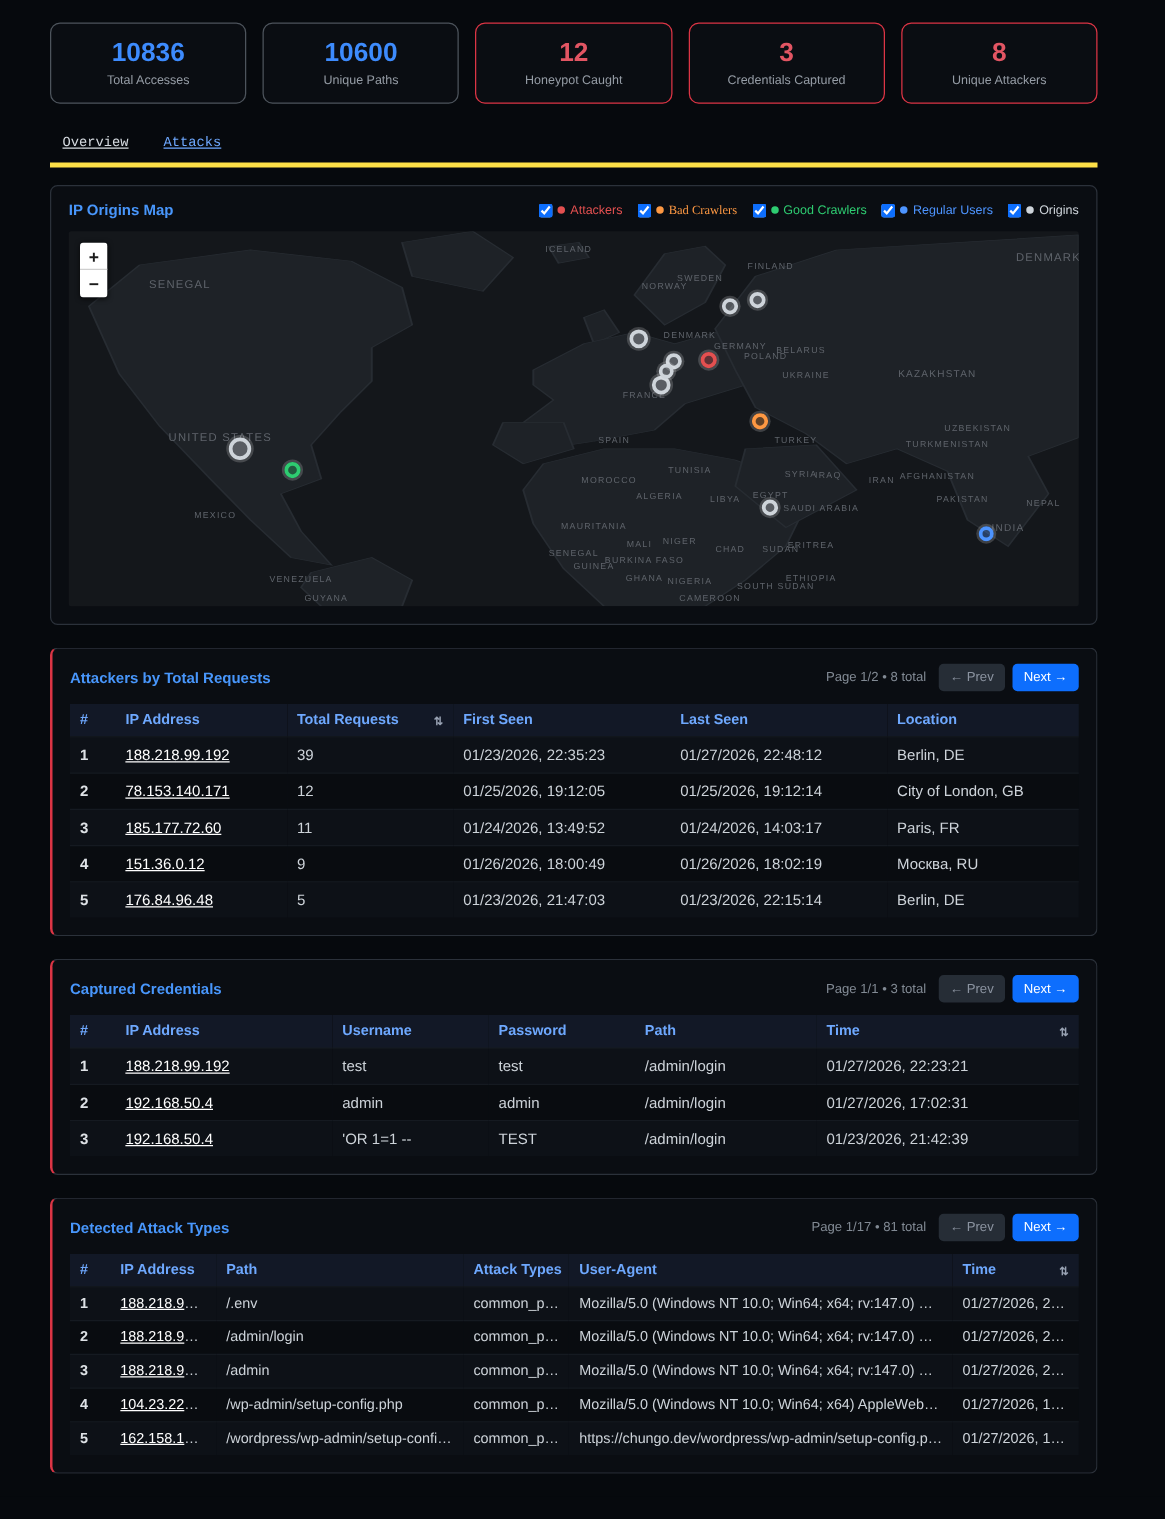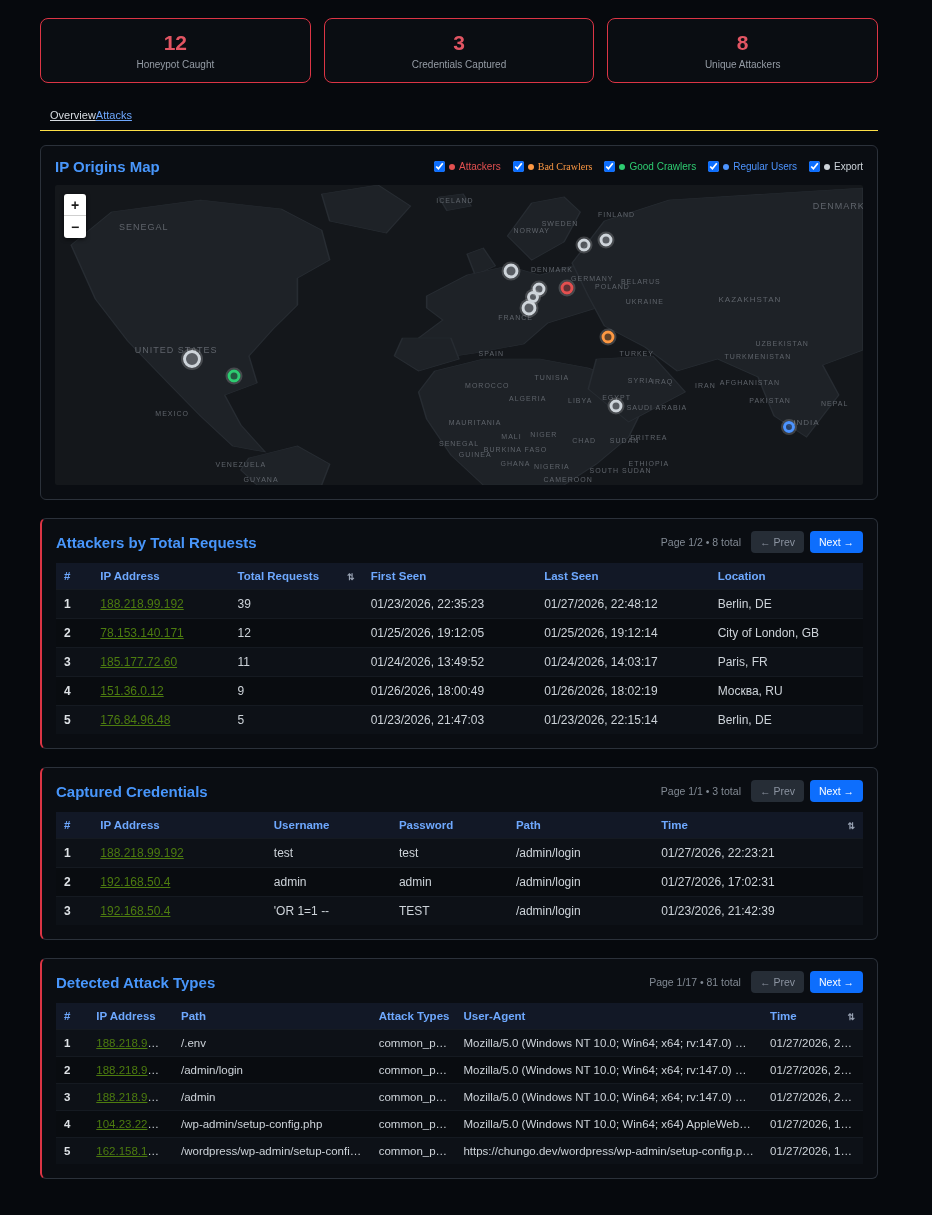--- a/index.html
+++ b/index.html
@@ -11,29 +11,29 @@
   .btn-export{position:absolute;right:0;top:5px;background:#198754;color:#fff;border:1px solid #1e9e62;border-radius:4px;
     padding:6px 9px;font-size:10.5px;font-weight:700;cursor:pointer;font-family:inherit;}
   
   .stats{display:flex;gap:13px;margin-top:12px;}
   .stat{flex:1;border:1px solid #4d545c;border-radius:8px;background:#0a0d12;text-align:center;padding:11px 3px 12px;}
   .stat.danger{border-color:#dc3545;}
   .stat .v{font-size:21px;font-weight:700;color:#3d8bfd;line-height:1.2;}
   .stat.danger .v{color:#e25563;}
   .stat .l{font-size:10px;color:#959ca5;margin-top:4px;}
   
-  .tabs{display:flex;border-bottom:1px solid #fde047;margin:26px 0 14px;padding:0 10px 9px;}
+  .tabs{display:flex;gap:28px;border-bottom:4px solid #fde047;margin:26px 0 14px;padding:0 10px 9px;font-family:Liberation Mono, monospace;}
   .tab{font-size:11px;text-decoration:underline;cursor:pointer;}
   .tab.active{color:#d6dbe0;}
   .tab:not(.active){color:#6ea8fe;}
   
   .panel{background:#0a0d12;border:1px solid #2b313a;border-radius:6px;padding:12px 14px 14px;margin-bottom:18px;}
   .panel.accent{border-left:2px solid #dc3545;}
   .panel-head{display:flex;justify-content:space-between;align-items:center;margin-bottom:10px;}
-  .panel-head h2{color:#4896fb;font-size:15px;margin:0;font-weight:700;}
+  .panel-head h2{color:#4896fb;font-size:12px;margin:0;font-weight:700;}
   
   .legend{display:flex;align-items:center;gap:12px;}
   .legend-item{display:flex;align-items:center;gap:4px;}
   .legend-item input{width:11px;height:11px;accent-color:#0d6efd;margin:0;cursor:pointer;}
   .legend-dot{width:6px;height:6px;border-radius:50%;display:inline-block;}
   .legend-label{font-size:10px;}
   
   .map{position:relative;height:300px;background:#14171b;overflow:hidden;border-radius:2px;}
   .map svg{position:absolute;inset:0;width:100%;height:100%;display:block;}
   .map-label{position:absolute;transform:translate(-50%,-50%);color:#5f646b;font-size:7px;letter-spacing:1px;white-space:nowrap;pointer-events:none;}
@@ -51,31 +51,39 @@
   .btn-prev{background:#262d36;color:#8b93a0;}
   .btn-next{background:#0d6efd;color:#fff;}
   
   table{width:100%;border-collapse:collapse;font-size:12px;table-layout:fixed;}
   thead th{background:#121826;color:#6ea8fe;text-align:left;font-weight:600;padding:7px 8px;font-size:11.5px;white-space:nowrap;overflow:hidden;}
   tbody td{padding:7px 8px;color:#cdd3d9;white-space:nowrap;overflow:hidden;text-overflow:ellipsis;}
   tbody tr{border-top:1px solid #151a21;}
   tbody tr:nth-child(odd){background:#0d1117;}
   tbody tr:nth-child(even){background:#090c10;}
   tbody td:first-child{color:#dee2e6;font-weight:600;}
-  a.ip{color:#4d7c0f;text-decoration:underline;cursor:pointer;margin-top:39px;}
+  a.ip{color:#ffffff;text-decoration:underline;cursor:pointer;margin-top:39px;}
   .sort-icon{float:right;color:#98a2b3;font-size:9px;margin-top:2px;}
   .small-table{font-size:11.5px;}
 </style>
 </head>
 <body>
 
 <div class="page">
 
 
   <div class="stats">
+    <div class="stat">
+      <div class="v">10836</div>
+      <div class="l">Total Accesses</div>
+    </div>
+    <div class="stat">
+      <div class="v">10600</div>
+      <div class="l">Unique Paths</div>
+    </div>
     <div class="stat danger">
       <div class="v">12</div>
       <div class="l">Honeypot Caught</div>
     </div>
     <div class="stat danger">
       <div class="v">3</div>
       <div class="l">Credentials Captured</div>
     </div>
     <div class="stat danger">
       <div class="v">8</div>
@@ -108,21 +116,21 @@
           <span class="legend-label" style="color: rgb(46, 204, 113);">Good Crawlers</span>
         </span>
         <span class="legend-item">
           <input type="checkbox" checked="" style="">
           <span class="legend-dot" style="background: rgb(77, 148, 255);"></span>
           <span class="legend-label" style="color: rgb(77, 148, 255);">Regular Users</span>
         </span>
         <span class="legend-item">
           <input type="checkbox" checked="" style="">
           <span class="legend-dot" style="background: rgb(206, 212, 218);"></span>
-          <span class="legend-label" style="color: rgb(206, 212, 218);">Export</span>
+          <span class="legend-label" style="color: rgb(206, 212, 218);">Origins</span>
         </span>
       </div>
     </div>
     <div class="map" id="map-canvas">
       <svg viewBox="0 0 100 100" preserveAspectRatio="none">
         <g fill="#1e2227" stroke="#272c32" stroke-width="0.2">
           <polygon points="33,3 40,0 44,7 41,16 34,12"></polygon>
           <polygon points="47.5,4 50.5,3 51.5,7 48.5,8.5"></polygon>
           <polygon points="2,20 7,9 18,5 28,8 33,15 34,25 30,31 30,40 27,48 24,57 25,66 21,70 23,80 26,89 22,87 18,77 14,66 9,52 5,38"></polygon>
           <polygon points="24,91 30,87 34,93 33,100 25,100 23,95"></polygon>

